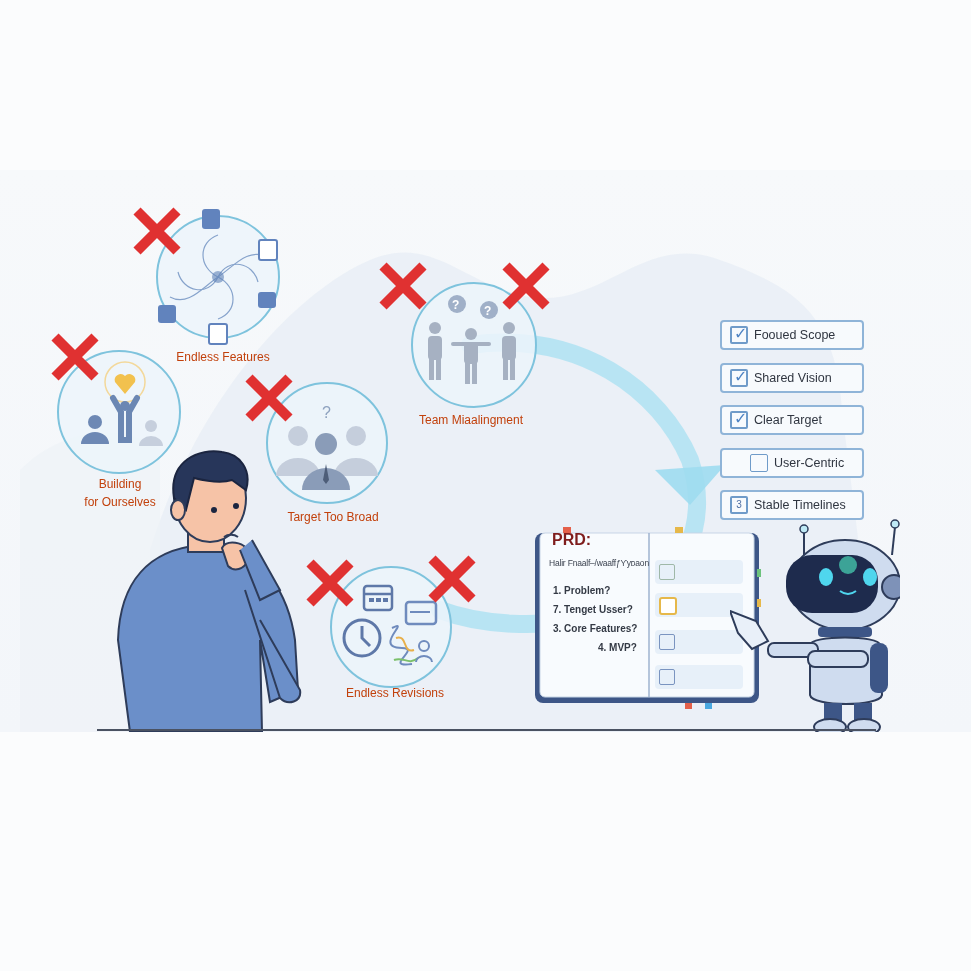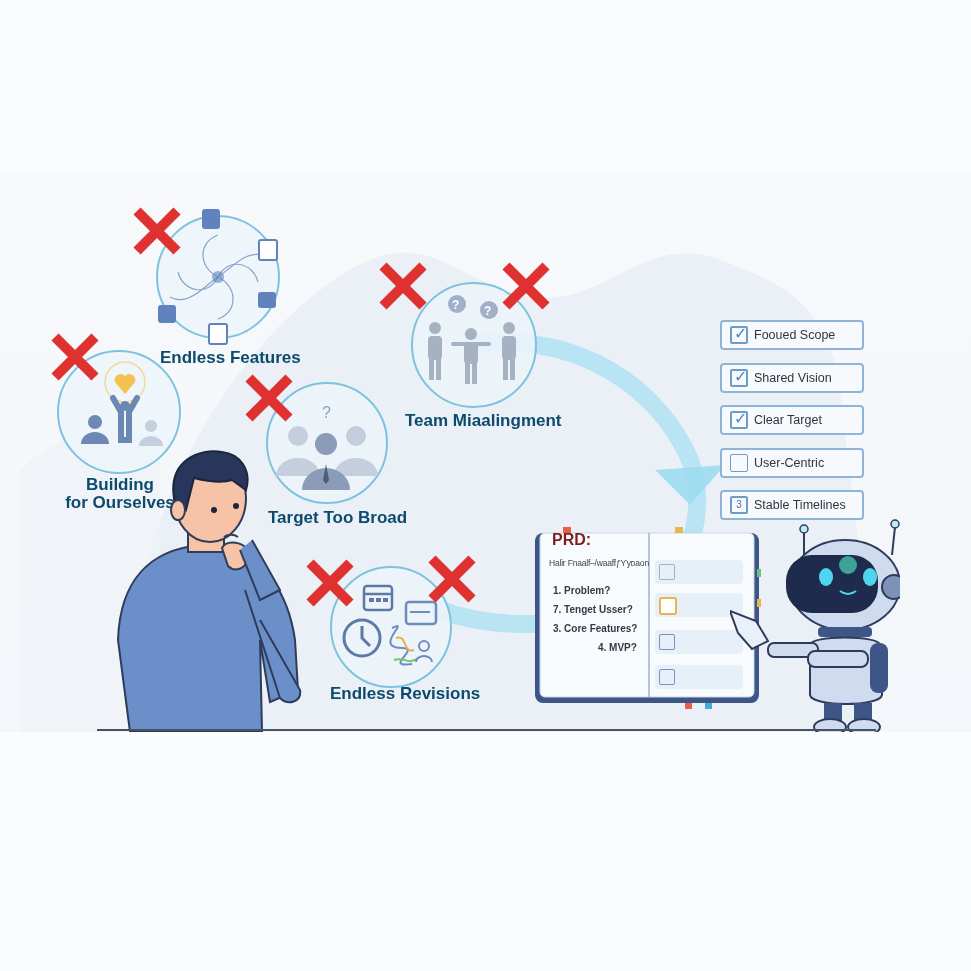--- a/index.html
+++ b/index.html
@@ -3,21 +3,21 @@
 <meta charset="utf-8">
 <style>
   html, body { margin:0; padding:0; }
   body { width:971px; height:971px; background:#fbfcfd; position:relative; overflow:hidden;
          font-family:"Liberation Sans", "DejaVu Sans", sans-serif; color:#2b2f36; }
   .panel { position:absolute; left:0; top:170px; width:971px; height:562px;
            background:linear-gradient(180deg,#f7f9fb 0%,#f3f6fa 100%); }
   .blob { position:absolute; left:0; top:0; width:971px; height:562px; }
   .ground { position:absolute; left:97px; top:729px; width:779px; height:2px; background:#4a5262; }
   .abs { position:absolute; }
-  .label { position:absolute; font-size:17px; color:#0c4a6e; text-align:center; line-height:17px; white-space:nowrap;font-weight:bold; }
+  .label { position:absolute; font-size:12px; color:#c2410c; text-align:center; line-height:17px; white-space:nowrap; }
   .xmark { position:absolute; width:52px; height:52px; }
   .circle { position:absolute; border:2px solid #7ec3dd; border-radius:50%; background:rgba(236,244,250,0.85); }
   .check-item { position:absolute; left:720px; width:144px; height:30px; border:2px solid #8fb4d8; border-radius:4px;
                 background:#f7fafd; box-sizing:border-box; display:flex; align-items:center; }
   .check-item .cb { width:18px; height:18px; margin-left:8px; margin-right:6px; border:2px solid #6f9bc9; border-radius:2px;
                     box-sizing:border-box; position:relative; flex:0 0 auto; }
   .check-item .txt { font-size:12.5px; color:#2f3540; }
   .book { position:absolute; left:533px; top:527px; width:228px; height:182px; }
   .prd-title { position:absolute; left:552px; top:531px; font-size:16px; font-weight:bold; color:#7f1d1d; }
   .prd-sub { position:absolute; left:549px; top:558px; font-size:8.5px; color:#3c4350; letter-spacing:-0.2px; }
@@ -234,21 +234,21 @@
       <span style="position:absolute;left:2px;top:-4px;color:#4e83c3;font-size:16px;font-weight:bold;">✓</span>
     </span>
   <span class="txt">Shared Vision</span>
 </div>
 <div class="check-item" style="top:405px;">
   <span class="cb">
       <span style="position:absolute;left:2px;top:-4px;color:#4e83c3;font-size:16px;font-weight:bold;">✓</span>
     </span>
   <span class="txt">Clear Target</span>
 </div>
-<div class="check-item" style="top:448px;">
+<div class="check-item" style="top:448px;padding-left:20px;">
   <span class="cb" style="border-width:1.5px;"></span>
   <span class="txt">User-Centric</span>
 </div>
 <div class="check-item" style="top:490px;">
   <span class="cb" style="font-size:10px;color:#4e6fa3;text-align:center;line-height:14px;">3</span>
   <span class="txt">Stable Timelines</span>
 </div>
 
 <div class="ground"></div>
 

